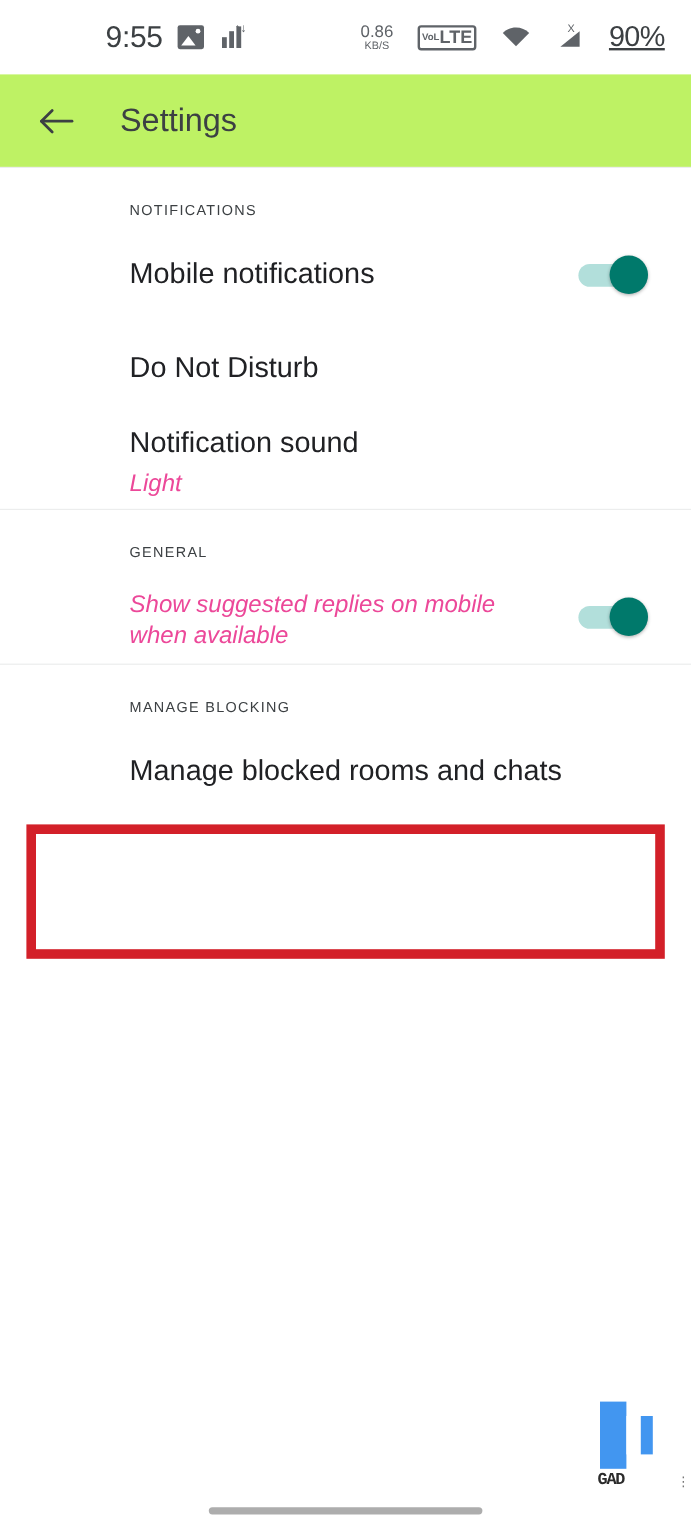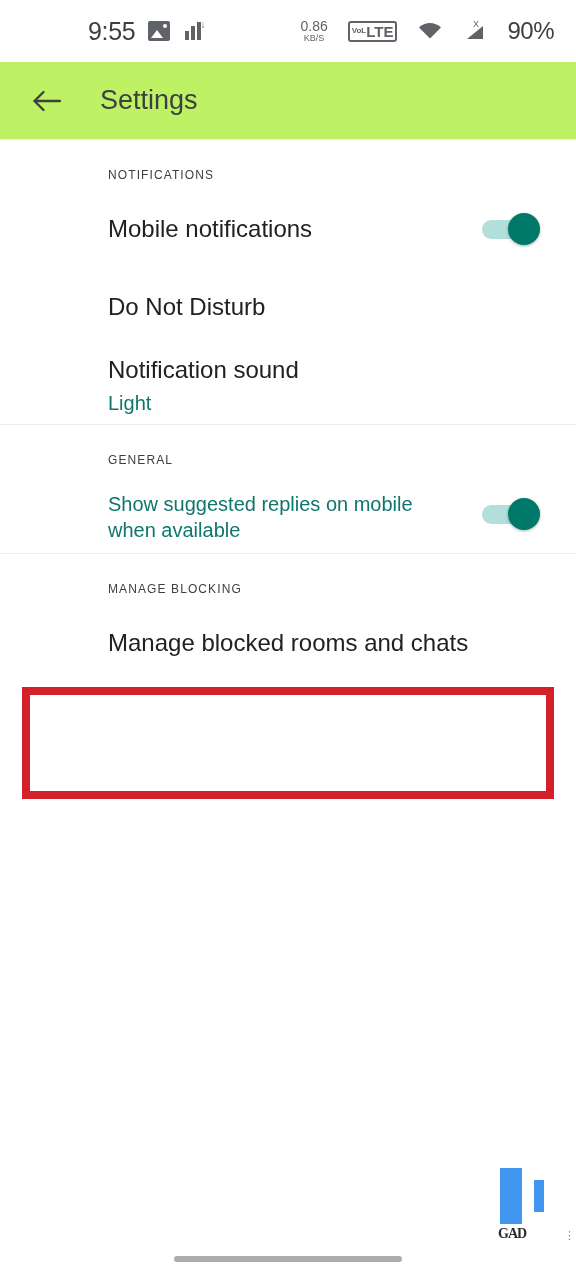--- a/index.html
+++ b/index.html
@@ -111,20 +111,21 @@
   .icon-volte .b { font-size: 15px; font-weight: bold; }
   .icon-wifi { width: 26px; height: 20px; }
   .icon-signal {
     width: 24px; height: 22px;
     position: relative;
   }
   .status-battery {
     font-size: 24px;
     color: #3c4043;
     letter-spacing: -0.5px;
+    text-decoration: underline;
   }
 
   
   .toolbar {
     height: 78px;
     display: flex;
     align-items: center;
     padding-left: 26px;
     background: #bef264;
     border-bottom: 1px solid #eceded;
@@ -164,24 +165,25 @@
   }
   .row-text { flex: 1; padding: 8px 0; }
   .row-title {
     font-size: 24px;
     color: #202124;
     line-height: 1.25;
     font-weight: 400;
   }
   .row-sub {
     font-size: 20px;
-    color: #0f766e;
+    color: #ec4899;
     line-height: 1.3;
     margin-top: 5px;
     max-width: 340px;
+    font-style: italic;
   }
 
   
   .toggle {
     position: relative;
     width: 58px;
     height: 22px;
     flex-shrink: 0;
     margin-left: 16px;
     cursor: pointer;
@@ -236,21 +238,21 @@
     position: absolute;
     left: 22px; top: 12px;
     width: 12px; height: 32px;
     background: #ffffff;
     border-right: 10px solid #4296f0;
   }
   #watermark .wm-text {
     position: absolute;
     left: 32px;
     bottom: 4px;
-    font-family: Liberation Serif, serif;
+    font-family: Liberation Mono, monospace;
     font-size: 14px;
     font-weight: bold;
     color: #2b2b2b;
     letter-spacing: -1px;
     white-space: nowrap;
     overflow: hidden;
     width: 36px;
   }
   #watermark .wm-dots {
     position: absolute;

